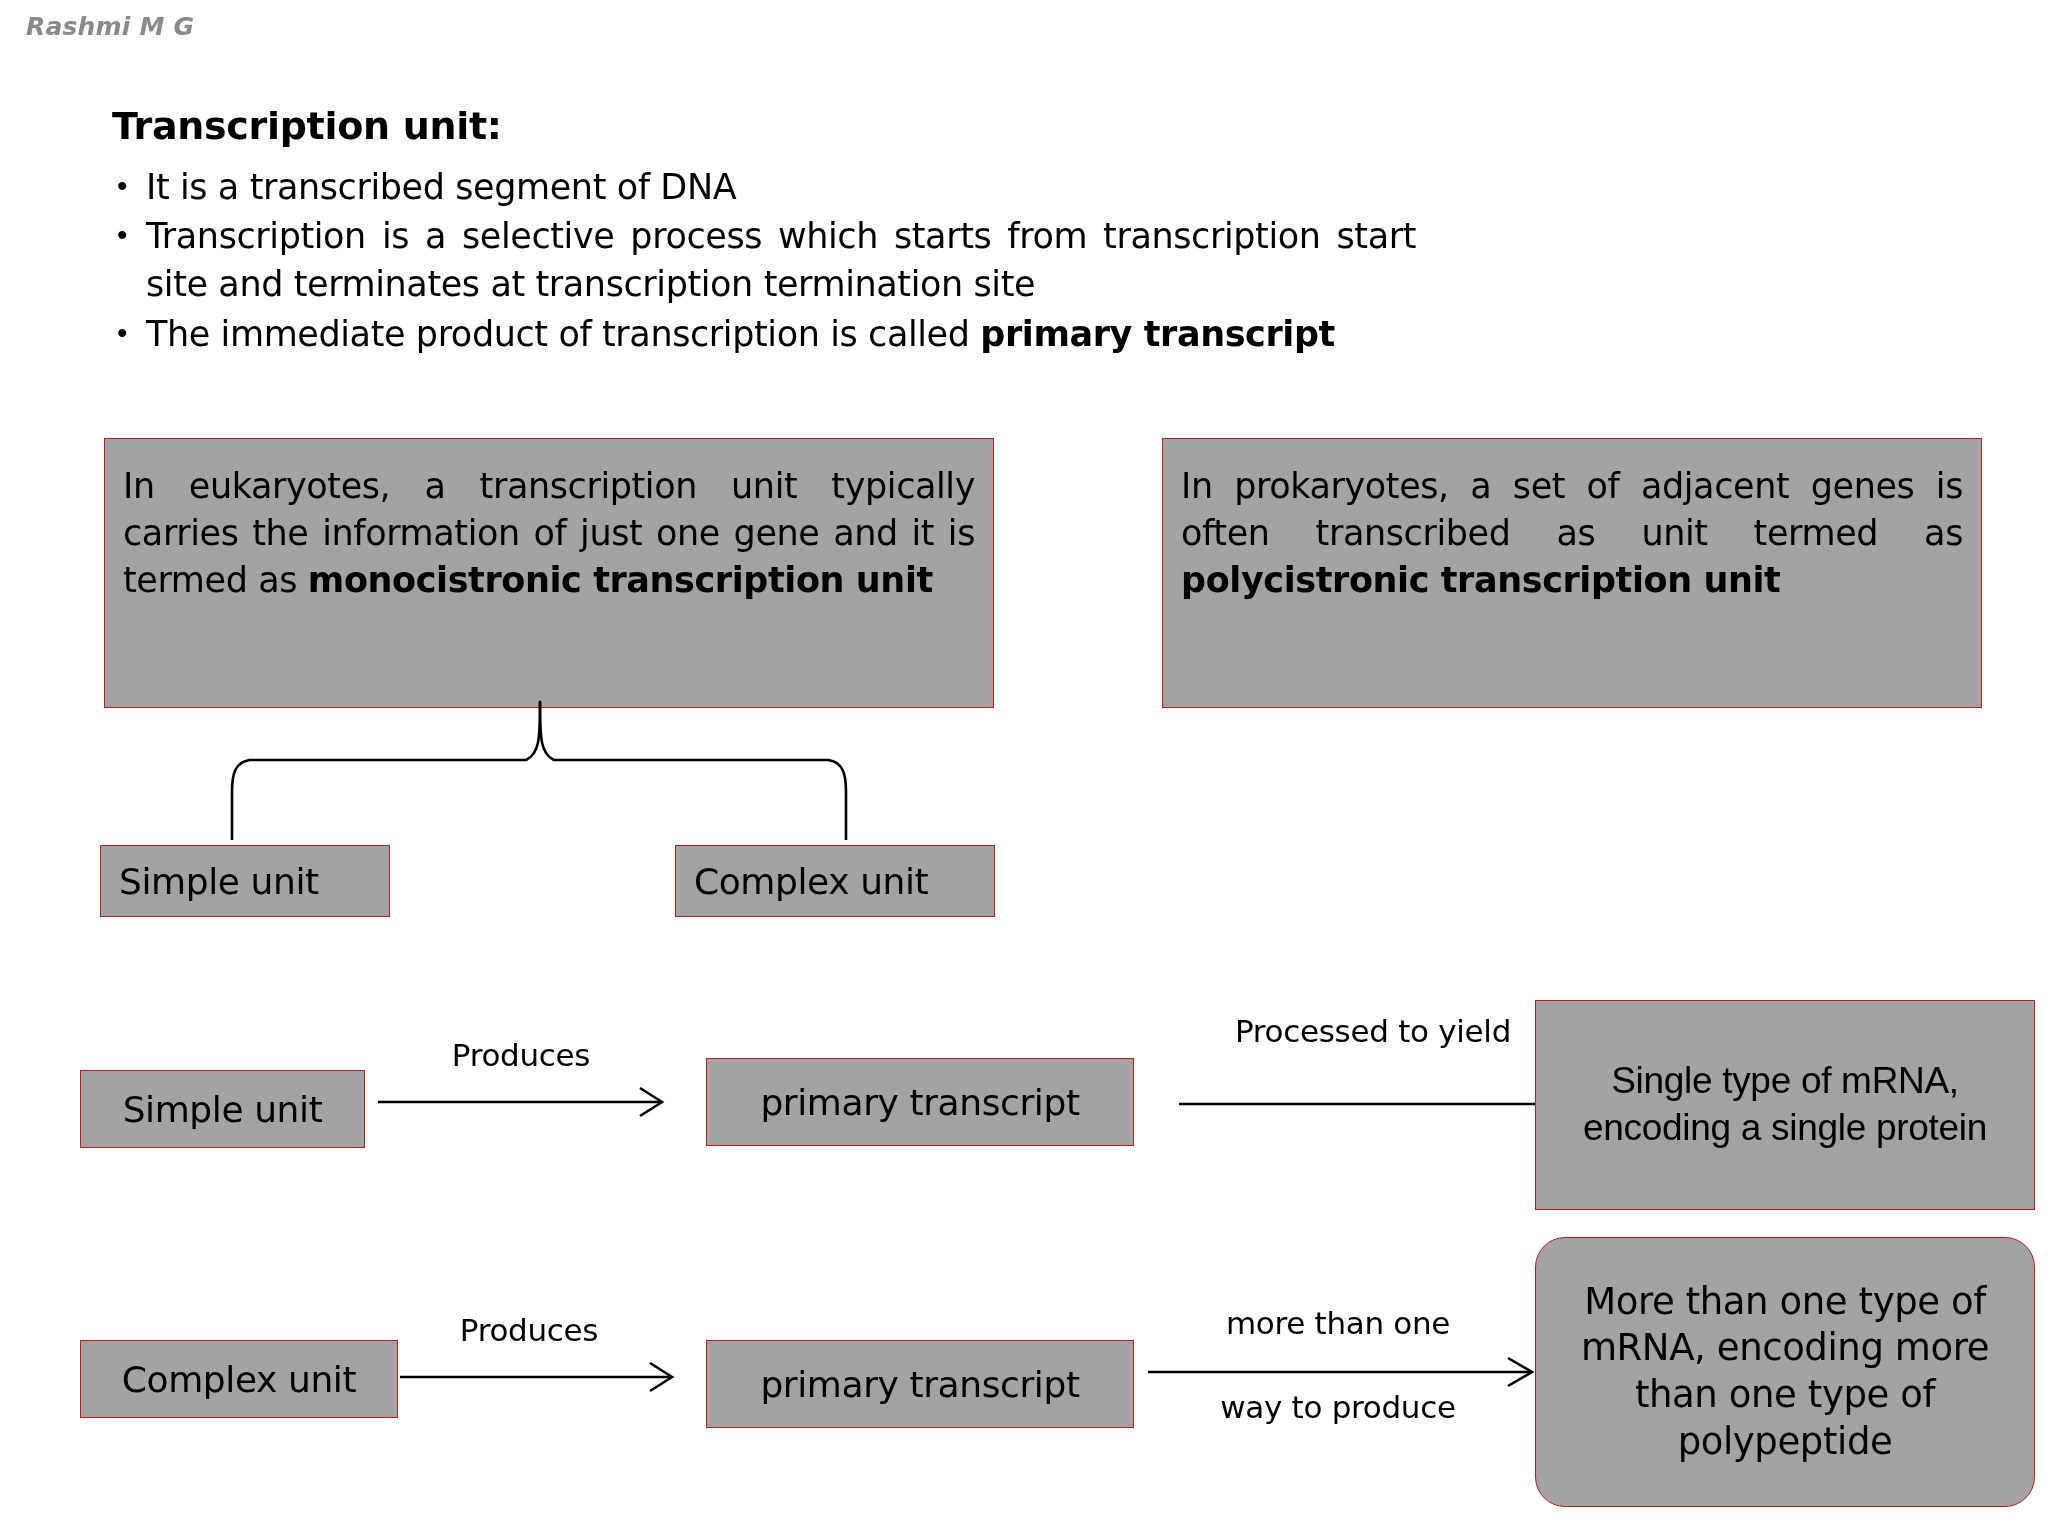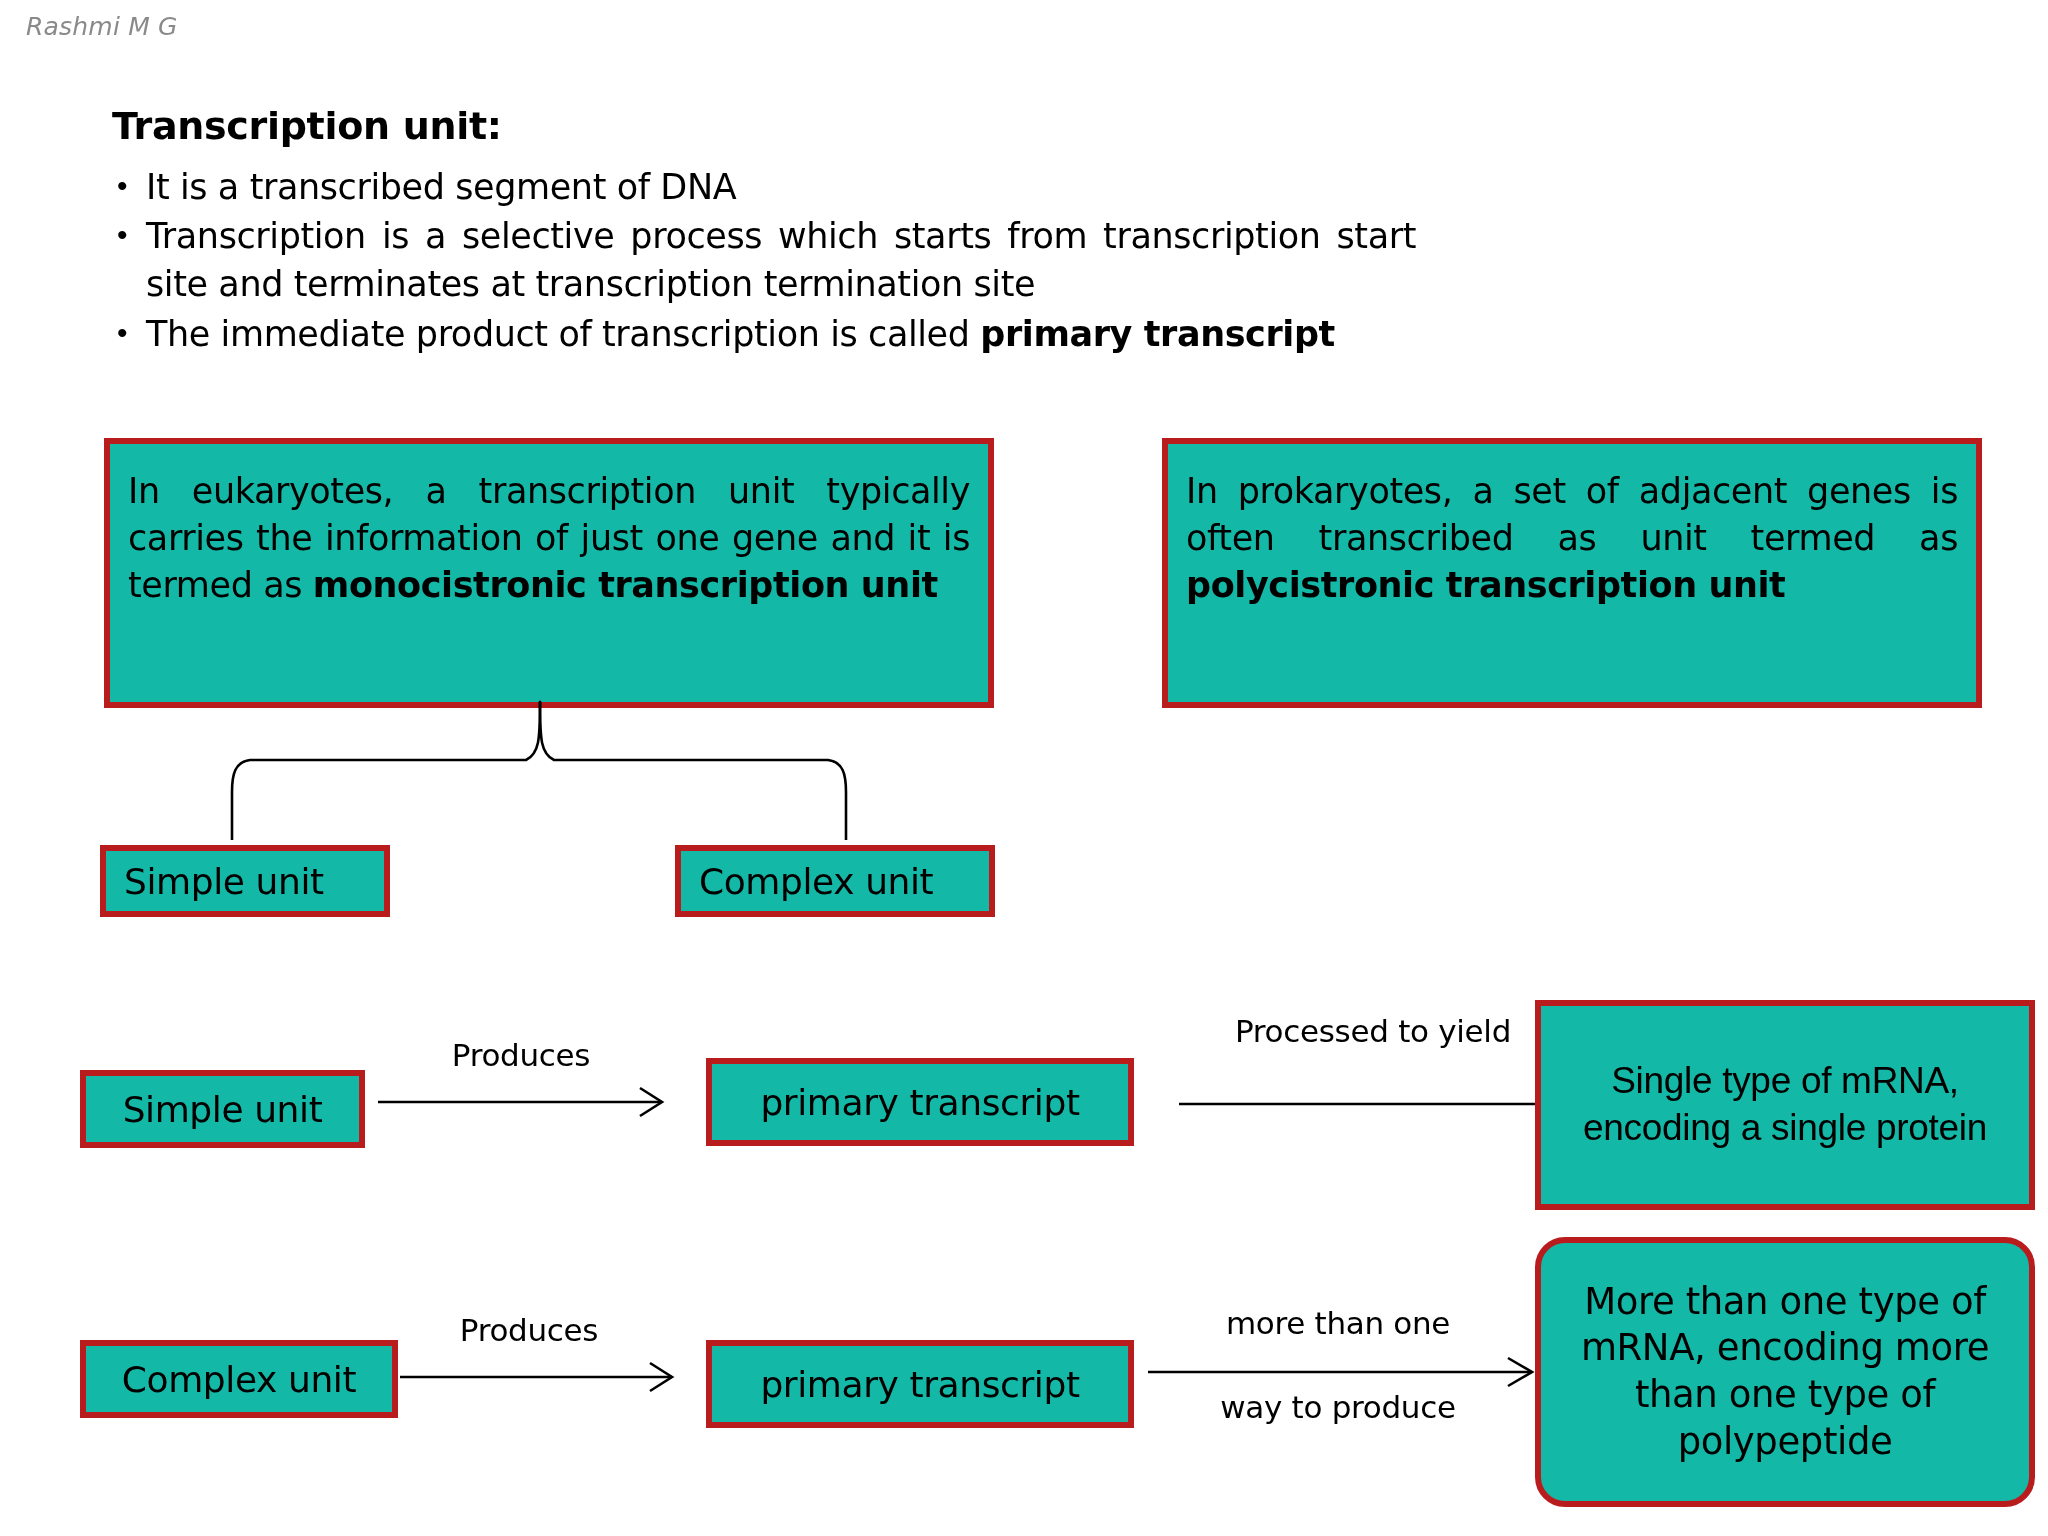--- a/index.html
+++ b/index.html
@@ -16,21 +16,21 @@
     color: #000000;
   }
 
   
   #author-credit {
     position: absolute;
     left: 26px;
     top: 12px;
     font-family: "DejaVu Sans", sans-serif;
     font-style: italic;
-    font-weight: 400;
+    font-weight: 700;
     font-size: 25px;
     color: #8a8a8a;
     letter-spacing: 0.2px;
   }
 
   
   #heading-block {
     position: absolute;
     left: 112px;
     top: 104px;
@@ -69,22 +69,22 @@
     text-align: justify;
     width: 1270px;
     flex: 0 0 auto;
   }
   .bullet-text b { font-weight: 700; }
 
   
   .sbox {
     position: absolute;
     box-sizing: border-box;
-    border: 6px solid #b91c1c;
-    background: #14b8a6;
+    border: 1px solid #b91c1c;
+    background: #a3a3a3;
   }
 
   
   #eukaryote-box {
     left: 104px;
     top: 438px;
     width: 890px;
     height: 270px;
     padding: 24px 18px 10px 18px;
   }

